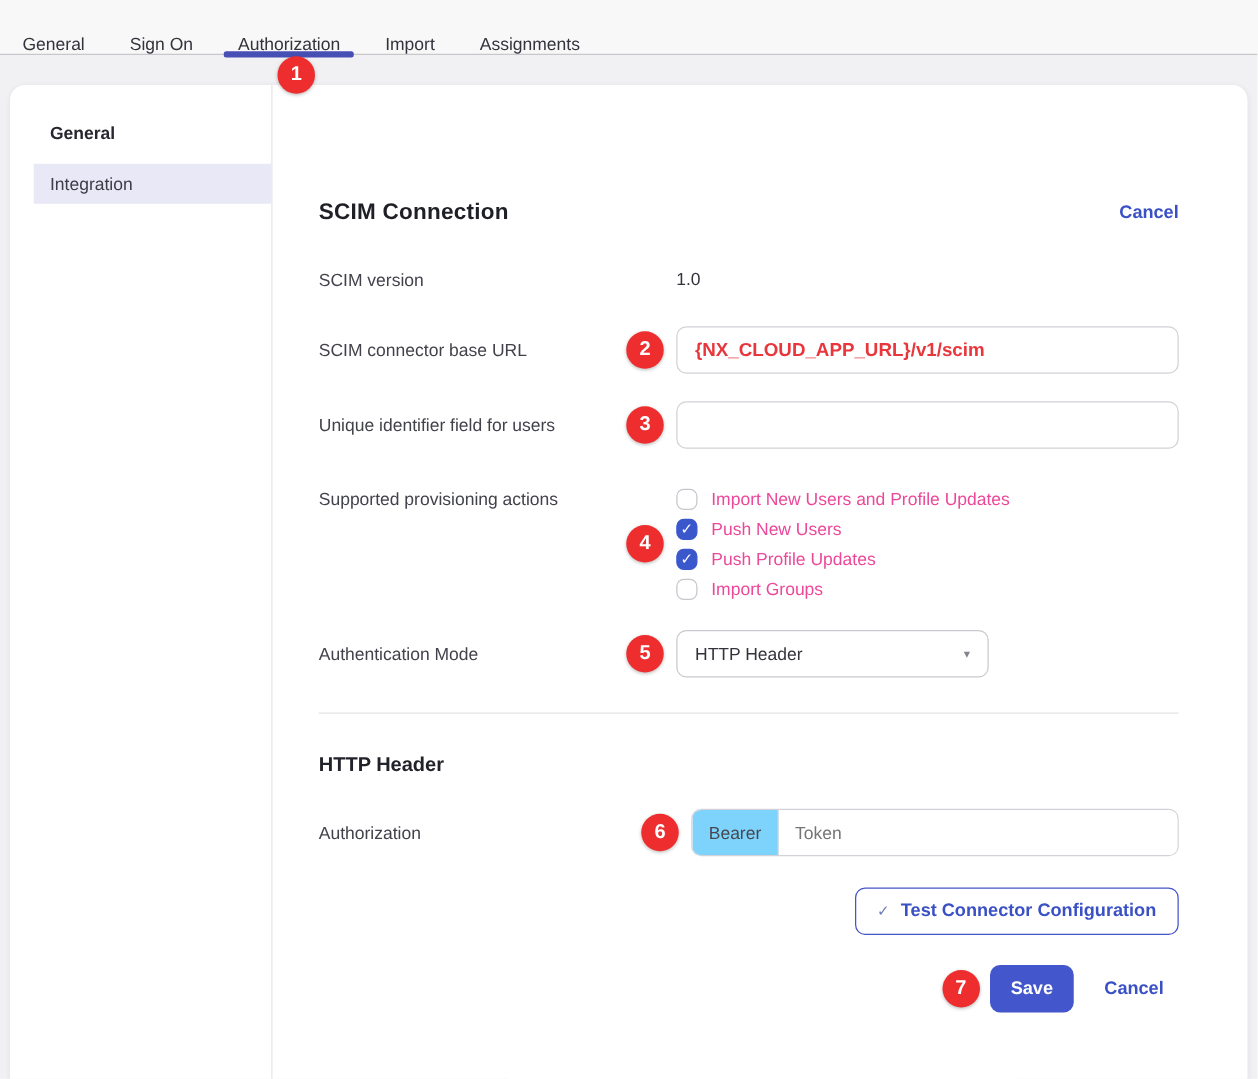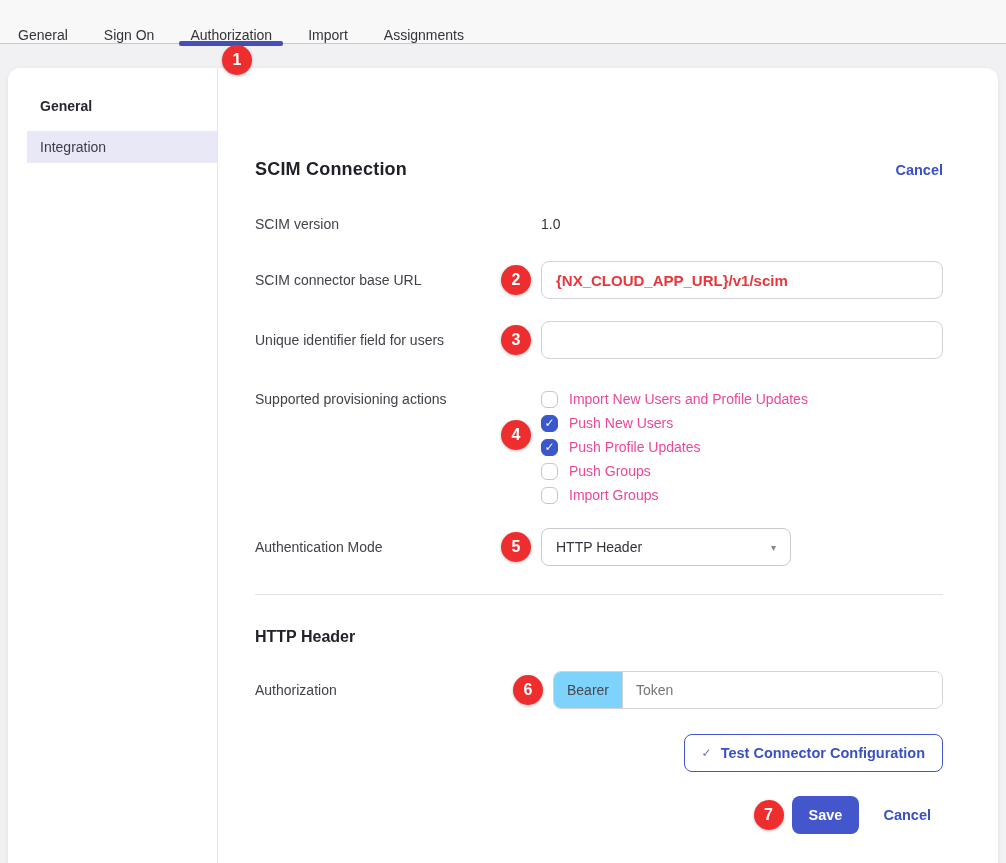--- a/index.html
+++ b/index.html
@@ -374,24 +374,20 @@
           <div class="checkbox-row">
             <span class="checkbox" data-checked="true"></span>
             <span class="checkbox-label">Push New Users</span>
           </div>
           <div class="checkbox-row">
             <span class="checkbox" data-checked="true"></span>
             <span class="checkbox-label">Push Profile Updates</span>
           </div>
           <div class="checkbox-row">
             <span class="checkbox" data-checked="false"></span>
-            <span class="checkbox-label">Push Groups</span>
-          </div>
-          <div class="checkbox-row">
-            <span class="checkbox" data-checked="false"></span>
             <span class="checkbox-label">Import Groups</span>
           </div>
         </div>
       </div>
     </div>
 
     <div class="form-row row-authmode">
       <div class="row-label">Authentication Mode</div>
       <div class="row-control">
         <div class="num-badge ctl-badge">5</div>

